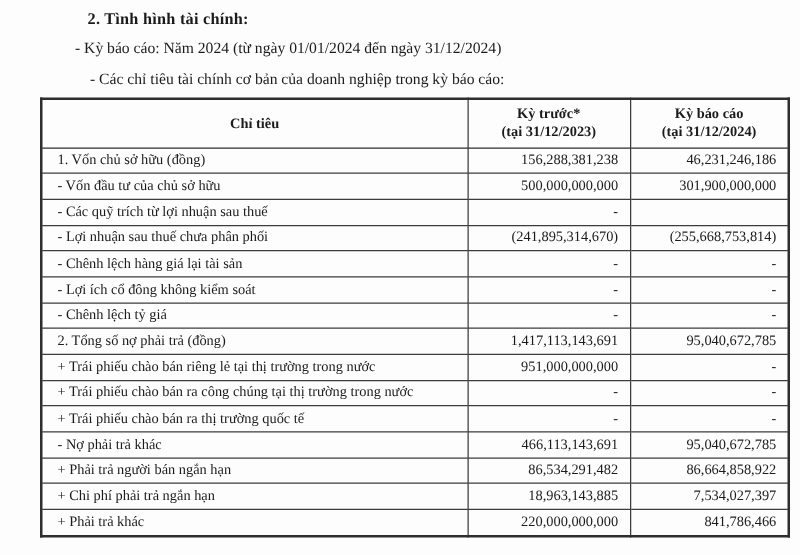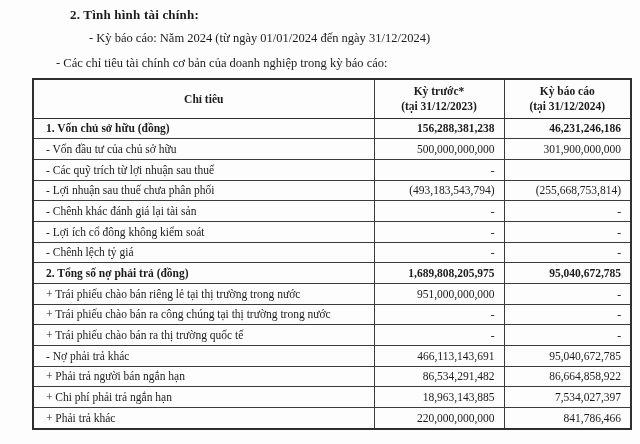--- a/index.html
+++ b/index.html
@@ -19,27 +19,27 @@
   .heading {
     position: absolute;
     left: 70px;
     top: 7px;
     font-size: 13px;
     font-weight: bold;
     letter-spacing: 0.2px;
   }
   .intro-line-1 {
     position: absolute;
-    left: 89px;
+    left: 60px;
     top: 31px;
     font-size: 12.5px;
   }
   .intro-line-2 {
     position: absolute;
-    left: 56px;
+    left: 72px;
     top: 56px;
     font-size: 12.5px;
   }
   table.fin {
     position: absolute;
     left: 32px;
     top: 78px;
     width: 598px;
     height: 352px;
     border-collapse: collapse;
@@ -72,21 +72,21 @@
   table.fin td.c-label {
     text-align: left;
     padding-left: 12px;
     padding-right: 4px;
   }
   table.fin td.c-num {
     text-align: right;
     padding-right: 9px;
     padding-left: 12px;
   }
-  tr.r-bold td  { font-weight: bold; }
+  tr.r-bold td  { font-weight: normal; }
   tr.r-italic td { }
 </style>
 </head>
 <body>
 
 <div class="doc">
 
   <div class="heading">2. Tình hình tài chính:</div>
   <div class="intro-line-1">- Kỳ báo cáo: Năm 2024 (từ ngày 01/01/2024 đến ngày 31/12/2024)</div>
   <div class="intro-line-2">- Các chỉ tiêu tài chính cơ bản của doanh nghiệp trong kỳ báo cáo:</div>
@@ -123,41 +123,41 @@
         <td class="c-num">500,000,000,000</td>
         <td class="c-num">301,900,000,000</td>
       </tr>
       <tr>
         <td class="c-label">- Các quỹ trích từ lợi nhuận sau thuế</td>
         <td class="c-num">-</td>
         <td class="c-num"></td>
       </tr>
       <tr>
         <td class="c-label">- Lợi nhuận sau thuế chưa phân phối</td>
-        <td class="c-num">(493,183,543,794)</td>
+        <td class="c-num">(241,895,314,670)</td>
         <td class="c-num">(255,668,753,814)</td>
       </tr>
       <tr>
-        <td class="c-label">- Chênh khác đánh giá lại tài sản</td>
+        <td class="c-label">- Chênh lệch hàng giá lại tài sản</td>
         <td class="c-num">-</td>
         <td class="c-num">-</td>
       </tr>
       <tr>
         <td class="c-label">- Lợi ích cổ đông không kiểm soát</td>
         <td class="c-num">-</td>
         <td class="c-num">-</td>
       </tr>
       <tr>
         <td class="c-label">- Chênh lệch tỷ giá</td>
         <td class="c-num">-</td>
         <td class="c-num">-</td>
       </tr>
       <tr class="r-bold">
         <td class="c-label">2. Tổng số nợ phải trả (đồng)</td>
-        <td class="c-num">1,689,808,205,975</td>
+        <td class="c-num">1,417,113,143,691</td>
         <td class="c-num">95,040,672,785</td>
       </tr>
       <tr class="r-italic">
         <td class="c-label">+ Trái phiếu chào bán riêng lẻ tại thị trường trong nước</td>
         <td class="c-num">951,000,000,000</td>
         <td class="c-num">-</td>
       </tr>
       <tr class="r-italic">
         <td class="c-label">+ Trái phiếu chào bán ra công chúng tại thị trường trong nước</td>
         <td class="c-num">-</td>

